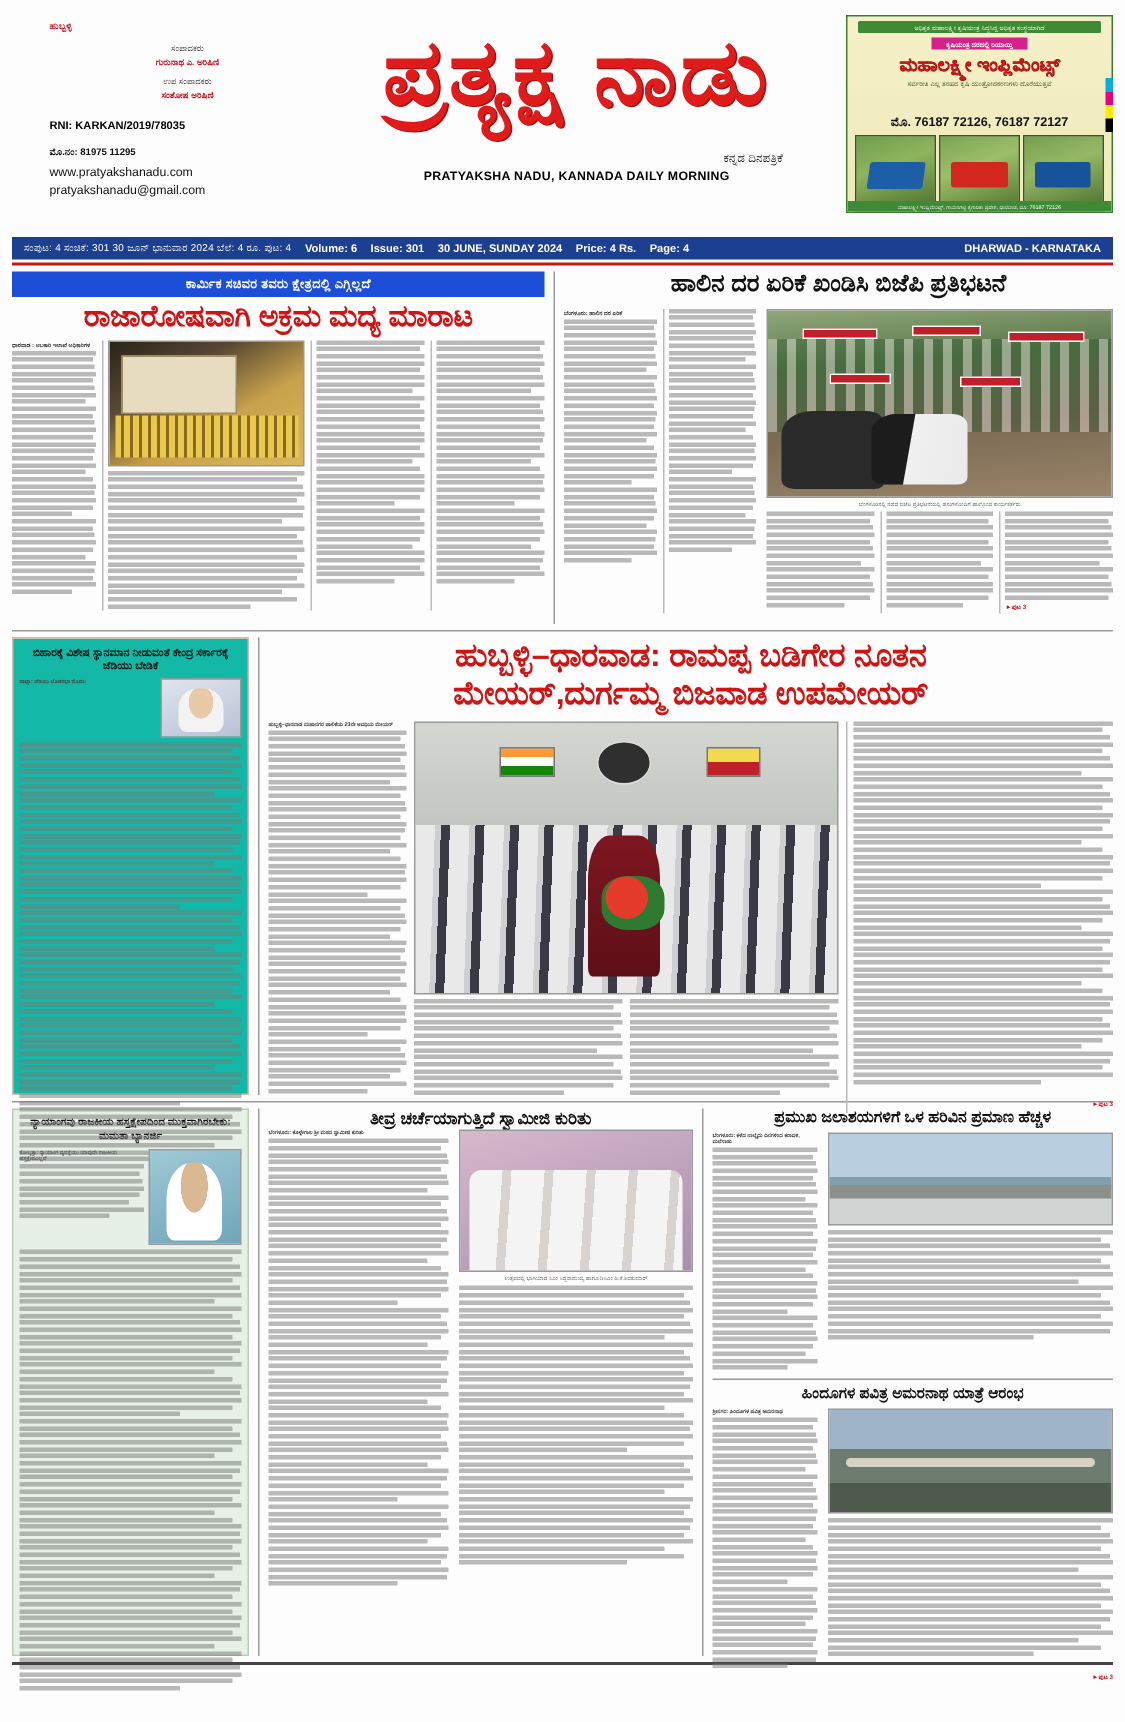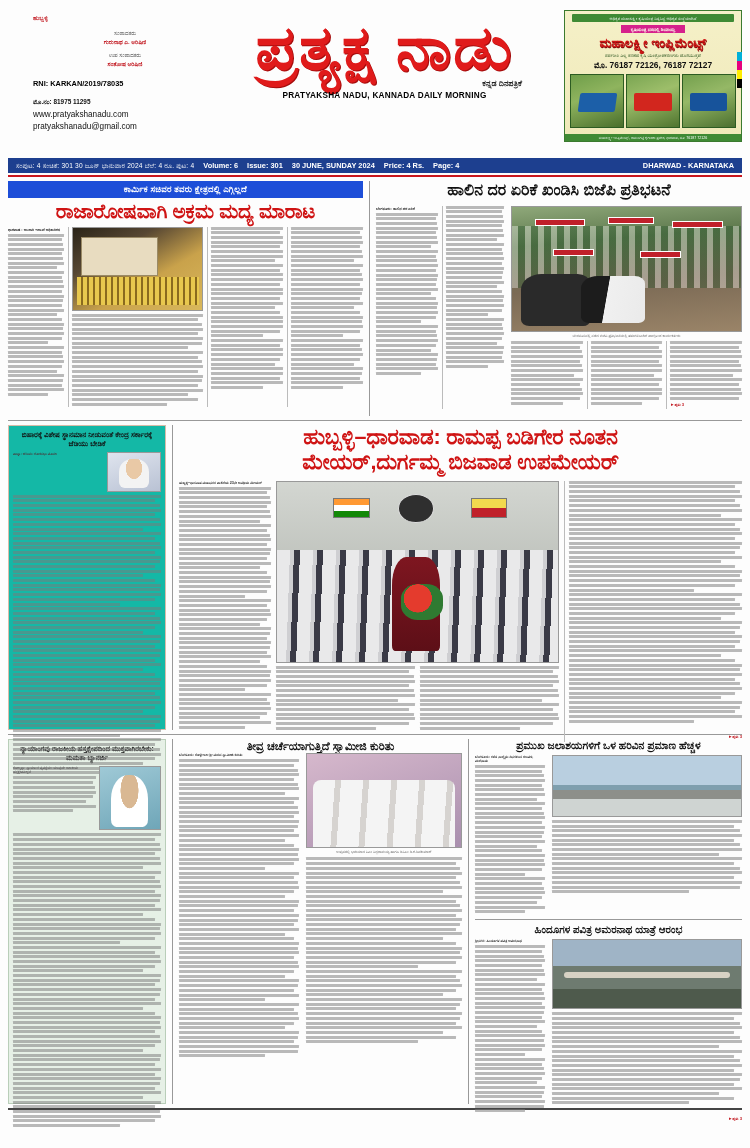--- a/index.html
+++ b/index.html
@@ -51,22 +51,22 @@
   .logo {
     font-family: "Liberation Sans", sans-serif;
     font-size: 61px;
     font-weight: bold;
     color: #e01b1b;
     letter-spacing: 2px;
     line-height: 1;
     text-shadow: 1px 1px 0 #a50d0d;
   }
   .logo-kn-sub {
-    font-size: 8px; color: #222; margin-right: 42px;
-    text-align: right; font-weight: 700;
+    font-size: 8px; color: #222; margin-top: 22px; margin-right: 42px;
+    text-align: right; font-weight: 400;
   }
   .logo-en-sub {
     font-size: 8.2px; font-weight: bold; color: #000;
     letter-spacing: .25px; margin-top: 2px;
   }
 
   
   .mast-ad {
     width: 178px; height: 132px; margin-top: 4px;
     border: 1px solid #3b7a2f;
@@ -80,21 +80,21 @@
   }
   .ad-ribbon {
     margin-top: 3px; background: #d6218c; color: #ffe; font-size: 4.6px;
     padding: 1.5px 10px; position: relative; font-weight: bold;
   }
   .ad-title {
     margin-top: 3px; font-size: 12.5px; font-weight: bold; color: #cf1414;
     letter-spacing: .2px; text-shadow: .5px .5px 0 #7a0c0c;
   }
   .ad-sub { font-size: 4.6px; color:#1d4a14; margin-top: 2px; text-align:center; }
-  .ad-phone { font-size: 8.4px; font-weight: bold; color:#111; margin-top: 2px; }
+  .ad-phone { font-size: 8.4px; font-weight: bold; color:#111; margin-top: 18px; }
   .ad-imgs { display: flex; gap: 2px; margin-top: 3px; width: 94%; height: 54px; }
   .ad-img { flex:1; border: .5px solid #2c5c22; position: relative; overflow:hidden; }
   .ad-img.i1 { background: linear-gradient(160deg,#6f9e4a 0%,#8fb45e 40%,#4a6f2c 100%); }
   .ad-img.i2 { background: linear-gradient(160deg,#7aa552 0%,#9dbe6a 40%,#50752f 100%); }
   .ad-img.i3 { background: linear-gradient(160deg,#74a04e 0%,#95b866 40%,#4c7030 100%); }
   .ad-img::after {
     content:""; position:absolute; left:14%; top:34%; width:72%; height:36%;
     border-radius: 2px;
   }
   .ad-img.i1::after { background:#1c5fa8; transform: skewX(-8deg); }

